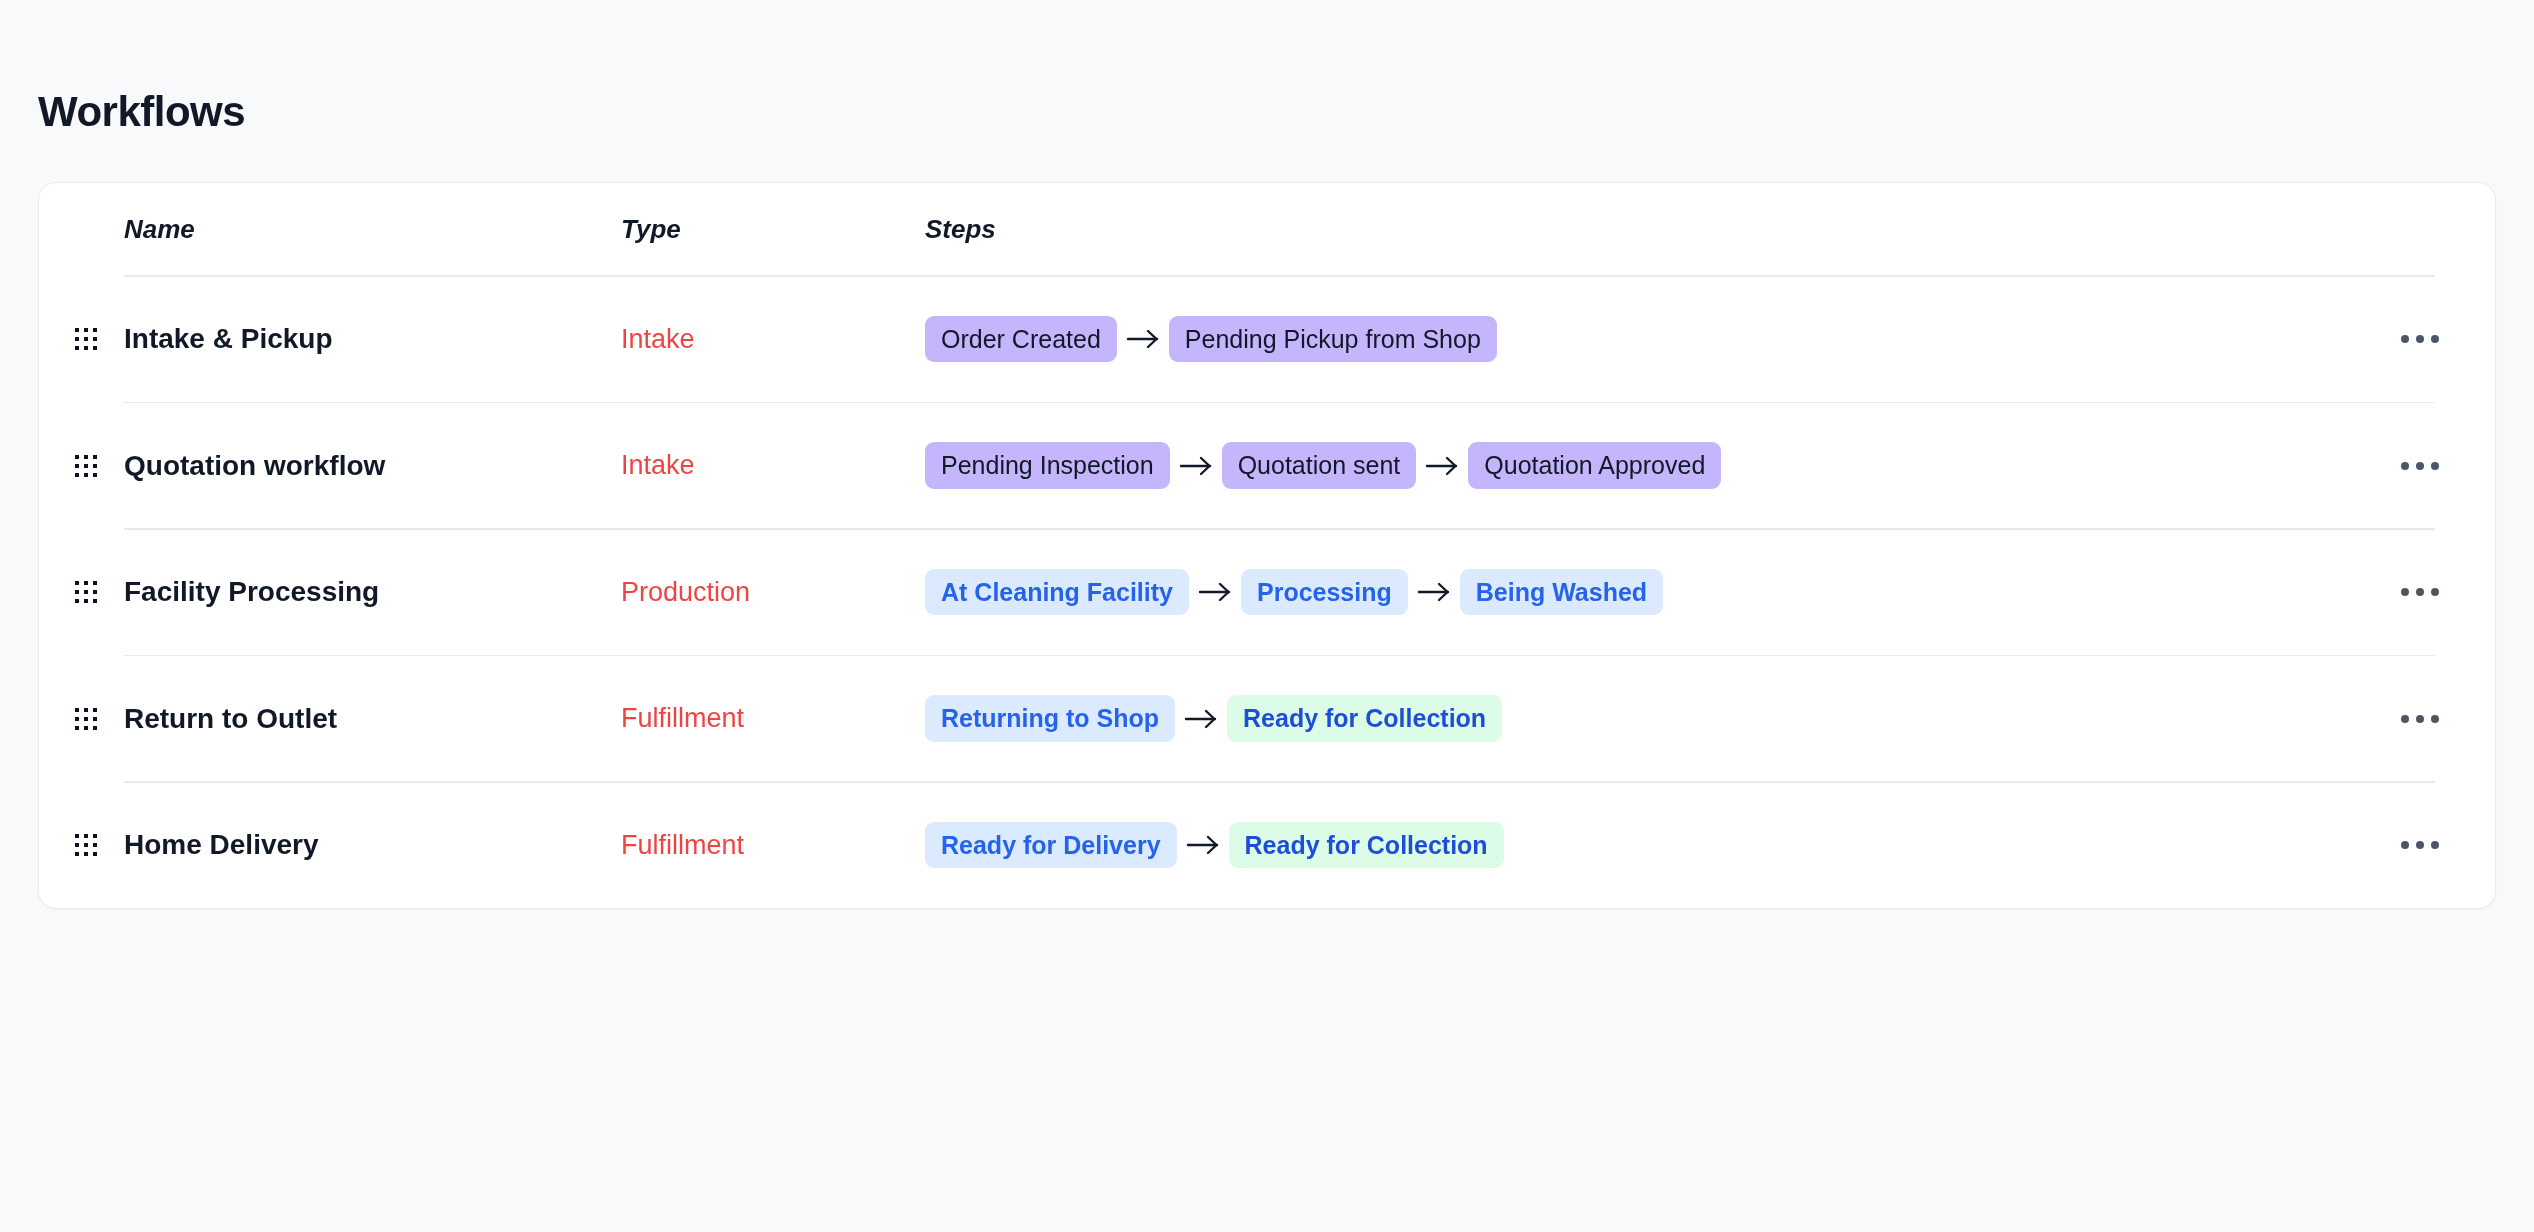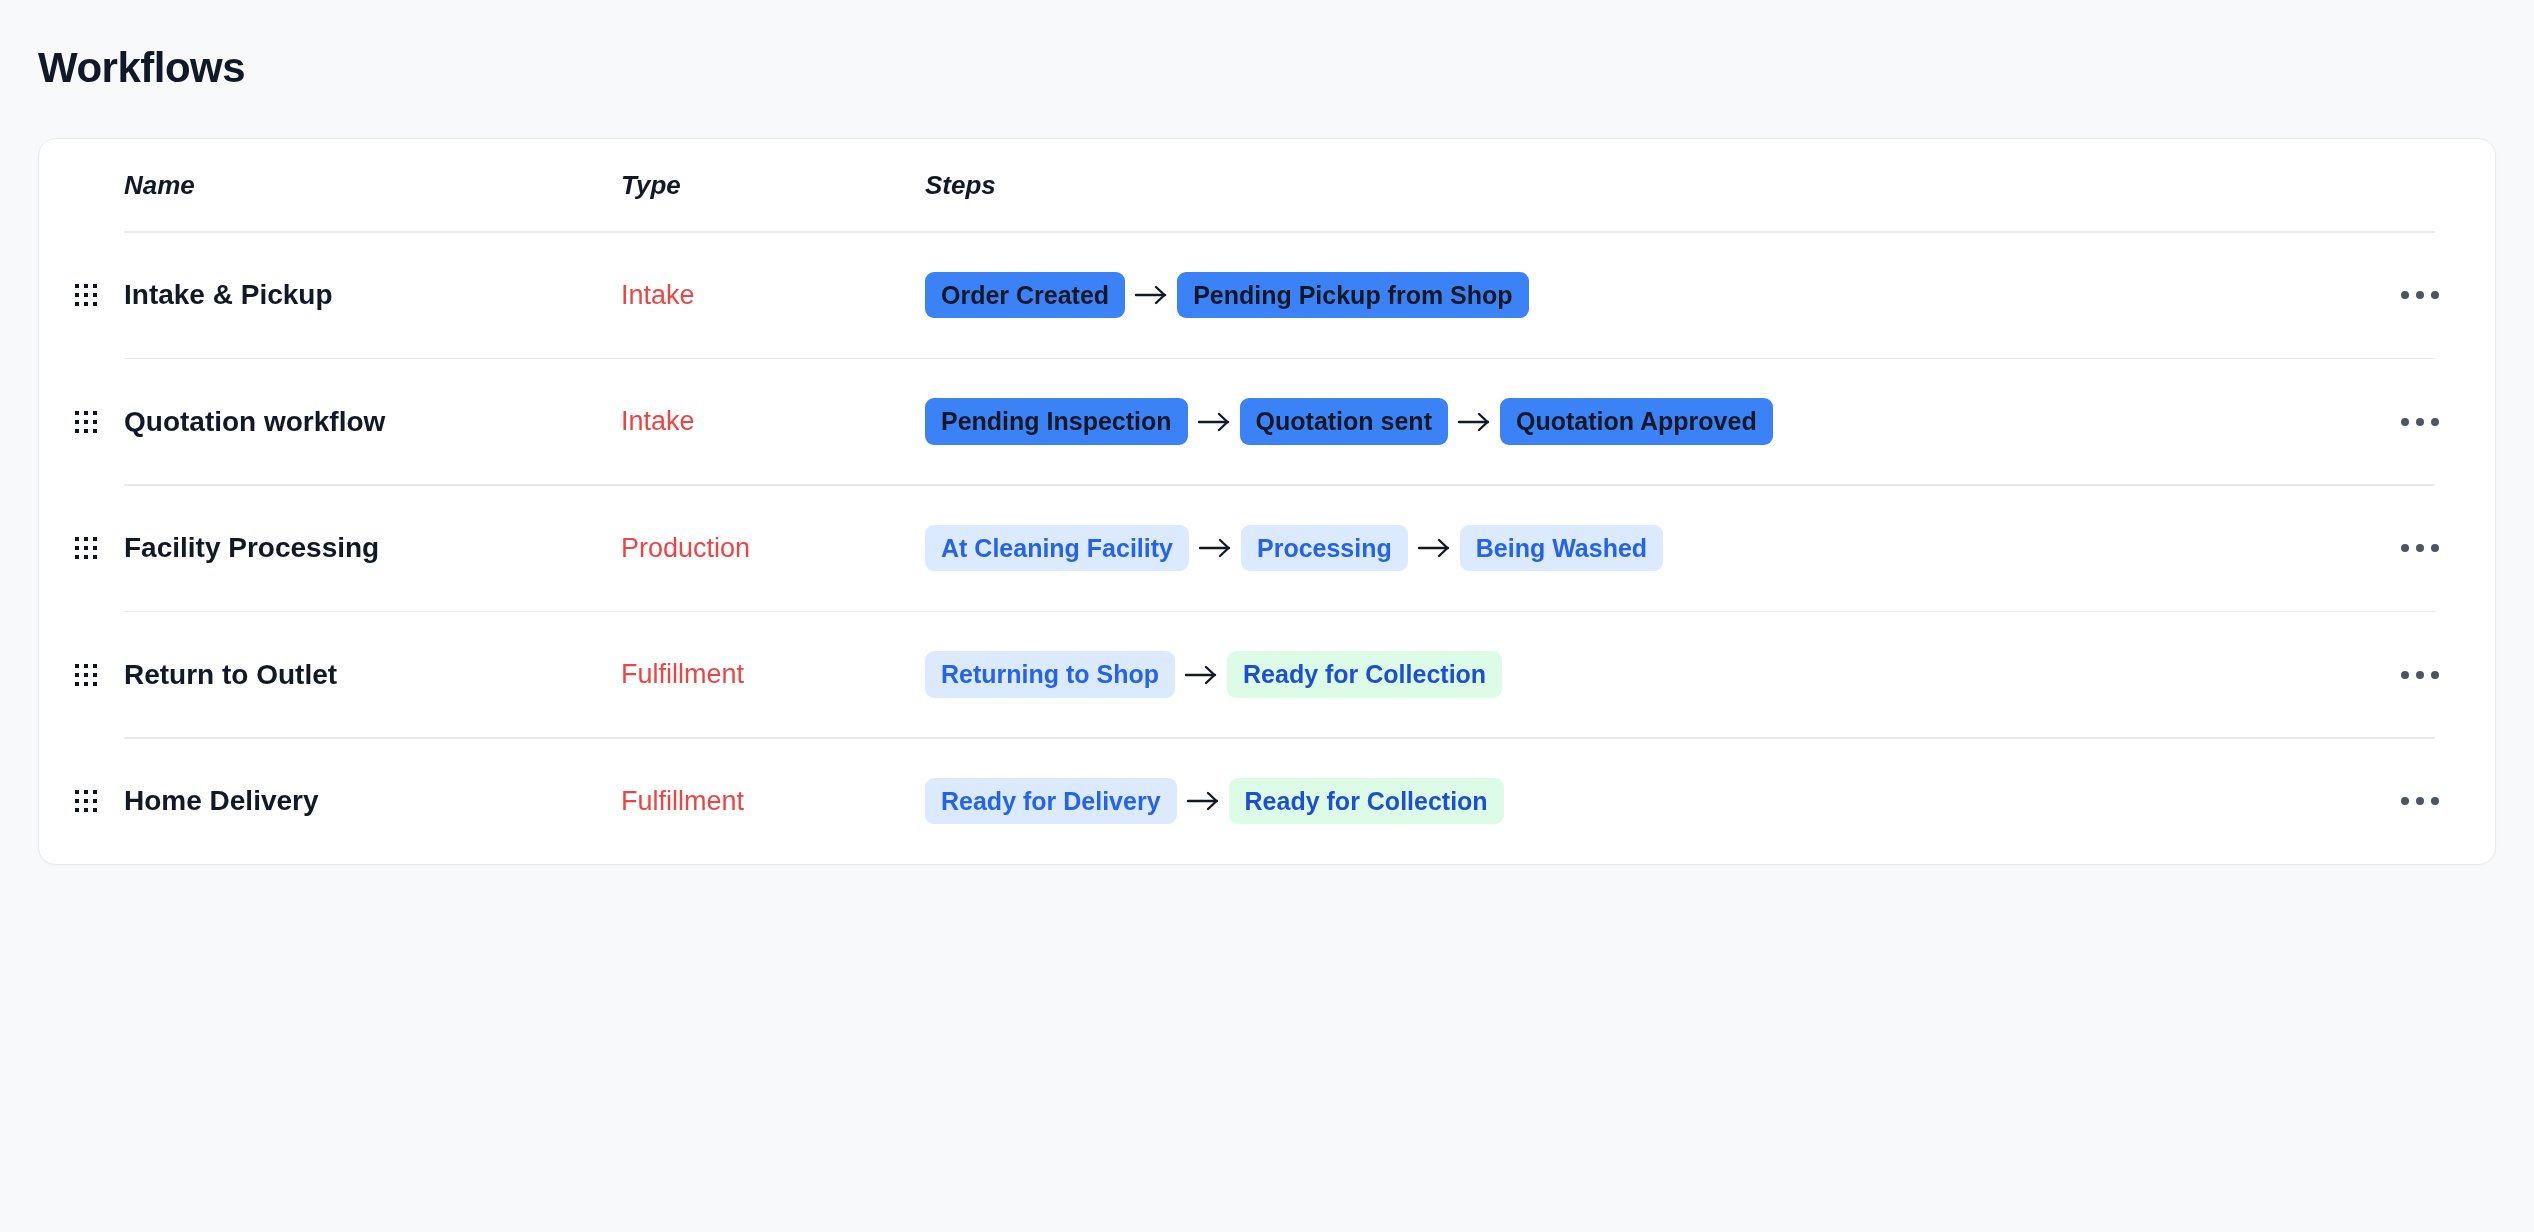--- a/index.html
+++ b/index.html
@@ -11,20 +11,21 @@
     font-family: "Liberation Sans", sans-serif;
     -webkit-font-smoothing: antialiased;
   }
 
   .page {
     position: relative;
     width: 2534px;
     height: 970px;
     background: #F8F9FA;
     overflow: hidden;
+    margin-top: 44px;
   }
 
   
   .page-header {
     display: flex;
     align-items: center;
     justify-content: space-between;
     padding: 24px 38px 0 38px;
     height: 112px;
   }
@@ -149,21 +150,21 @@
 
   .pill {
     display: inline-flex;
     align-items: center;
     border-radius: 9px;
     padding: 9px 16px;
     font-size: 25px;
     line-height: 1.15;
     white-space: nowrap;
   }
-  .pill.neutral { background: #3b82f6; color: #111827; font-weight: bold; }
+  .pill.neutral { background: #c4b5fd; color: #111827; font-weight: normal; }
   .pill.blue    { background: #DBEAFE; color: #2563EB; font-weight: bold; }
   .pill.green   { background: #DCFCE7; color: #1d4ed8; font-weight: bold; }
 
   .step-arrow {
     display: inline-flex;
     align-items: center;
     justify-content: center;
     width: 52px;
     flex: 0 0 auto;
     color: #111827;

